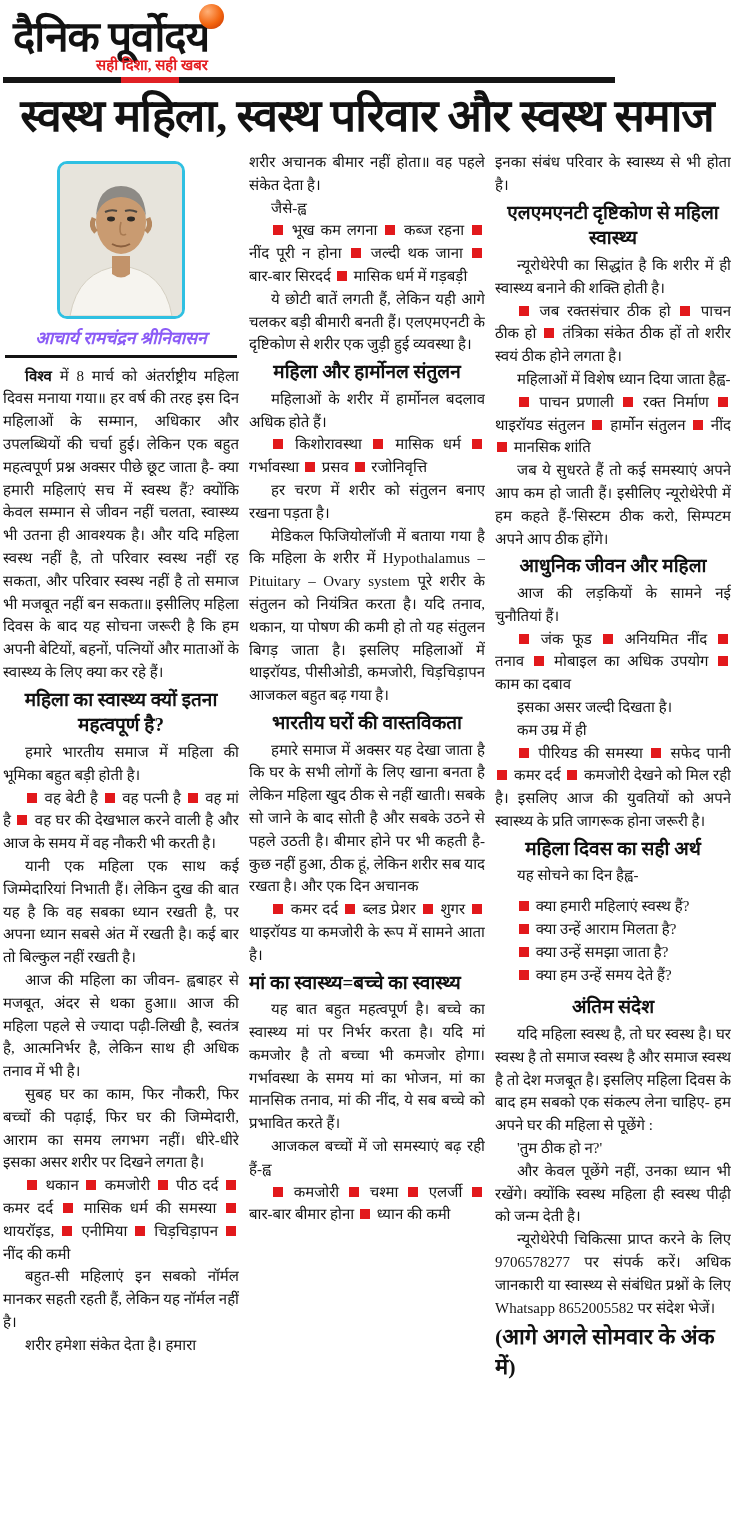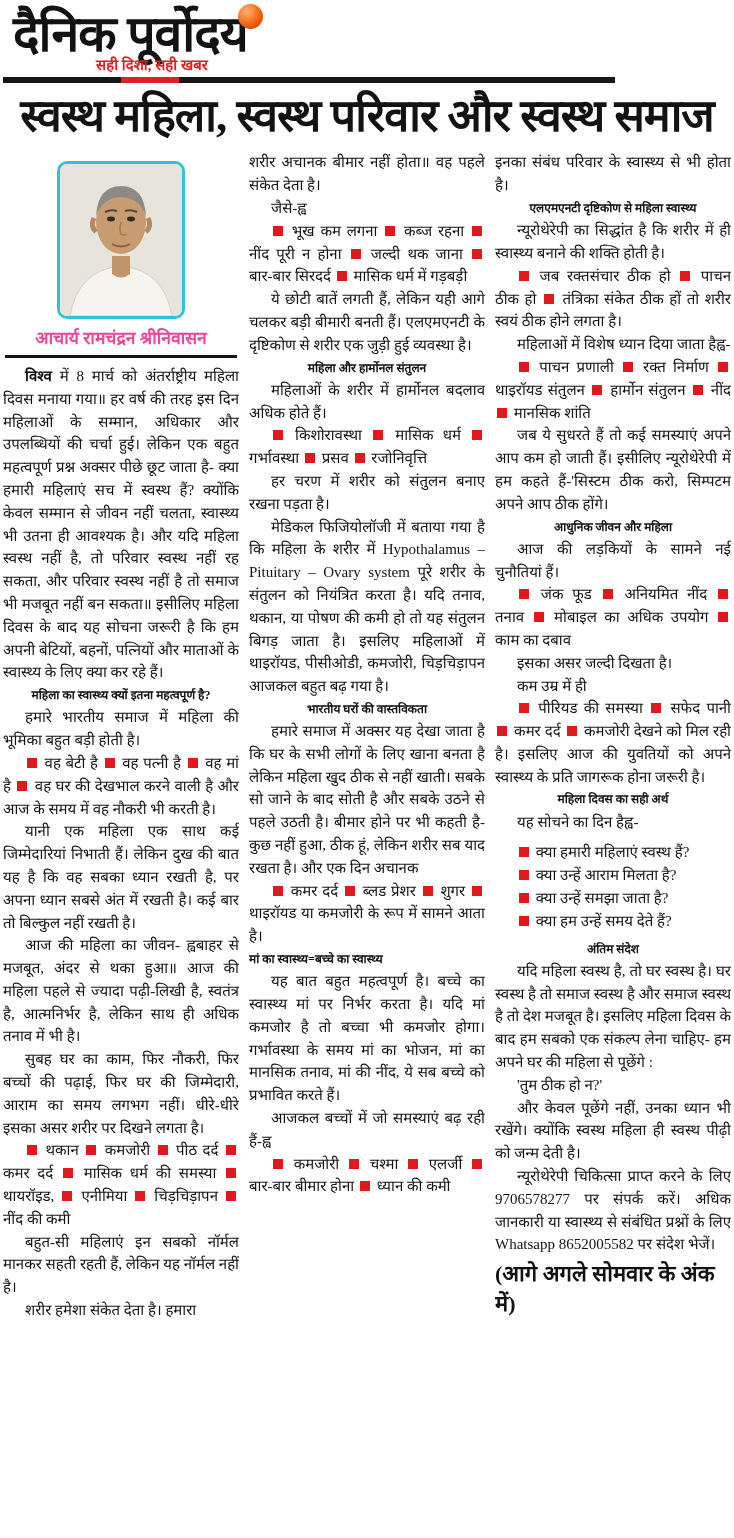--- a/index.html
+++ b/index.html
@@ -6,50 +6,50 @@
   body{
     width:734px;height:1538px;overflow:hidden;background:#ffffff;
     font-family:"Liberation Serif","DejaVu Serif",serif;
     color:#121212;
   }
   .page{padding:4px 3px 0 3px;box-sizing:border-box;width:734px;height:1538px;overflow:hidden;}
 
   
   .masthead{position:relative;}
   .logo-row{white-space:nowrap;padding-left:10px;}
-  .logo{font-size:50px;font-weight:bold;letter-spacing:-1px;line-height:1.04;display:inline-block;}
+  .logo{font-size:42px;font-weight:bold;letter-spacing:-1px;line-height:1.04;display:inline-block;}
   .sun{display:inline-block;width:25px;height:25px;border-radius:50%;
        background:radial-gradient(circle at 35% 30%,#ffb077,#f3650f 55%,#c13000);
        vertical-align:22px;margin-left:-10px;}
   .tagline{color:#e41e20;font-weight:bold;font-size:15px;width:298px;text-align:center;margin-top:-6px;}
   .mast-rule{position:relative;height:6px;background:#161616;width:612px;margin-top:3px;}
   .mast-rule-red{position:absolute;left:118px;top:0;width:58px;height:6px;background:#e02024;}
 
   
   .headline{font-size:45px;font-weight:bold;text-align:center;margin:8px 0 10px 0;
             letter-spacing:-1px;line-height:1.12;}
 
   
   .cols{display:flex;gap:10px;align-items:flex-start;height:1380px;overflow:hidden;}
   .col{flex:1;min-width:0;font-size:15px;line-height:1.52;text-align:justify;overflow:hidden;}
 
   .para{margin:0;text-indent:22px;}
   .para.noindent{text-indent:0;}
-  .subhead{font-weight:bold;text-align:center;font-size:12px;line-height:1.35;margin:3px 0;}
+  .subhead{font-weight:bold;text-align:center;font-size:19px;line-height:1.35;margin:3px 0;}
   .subhead.left{text-align:left;}
   .subhead.big{font-size:22px;}
   .sq{display:inline-block;width:10px;height:10px;background:#e2191c;margin:0 3px 0 2px;}
   .blines{margin:8px;}
   .bline{text-indent:14px;}
 
   
   .photo-frame{width:122px;height:152px;margin:10px auto 4px auto;border:3px solid #2fc0e2;
                border-radius:10px;overflow:hidden;background:#eae7e0;}
   .photo-frame svg{display:block;}
-  .caption{color:#ec4899;font-weight:bold;text-align:center;font-size:17.5px;margin:6px 0 2px 0;}
+  .caption{color:#8b5cf6;font-weight:bold;text-align:center;font-size:17.5px;margin:6px 0 2px 0;font-style:italic;}
   .caption-rule{height:3px;background:#141414;margin:3px 2px 7px 2px;}
 </style>
 </head>
 <body>
 
 <div class="page">
 
   <header class="masthead">
     <div class="logo-row">
       <span class="logo">दैनिक पूर्वोदय</span><span class="sun"></span>

